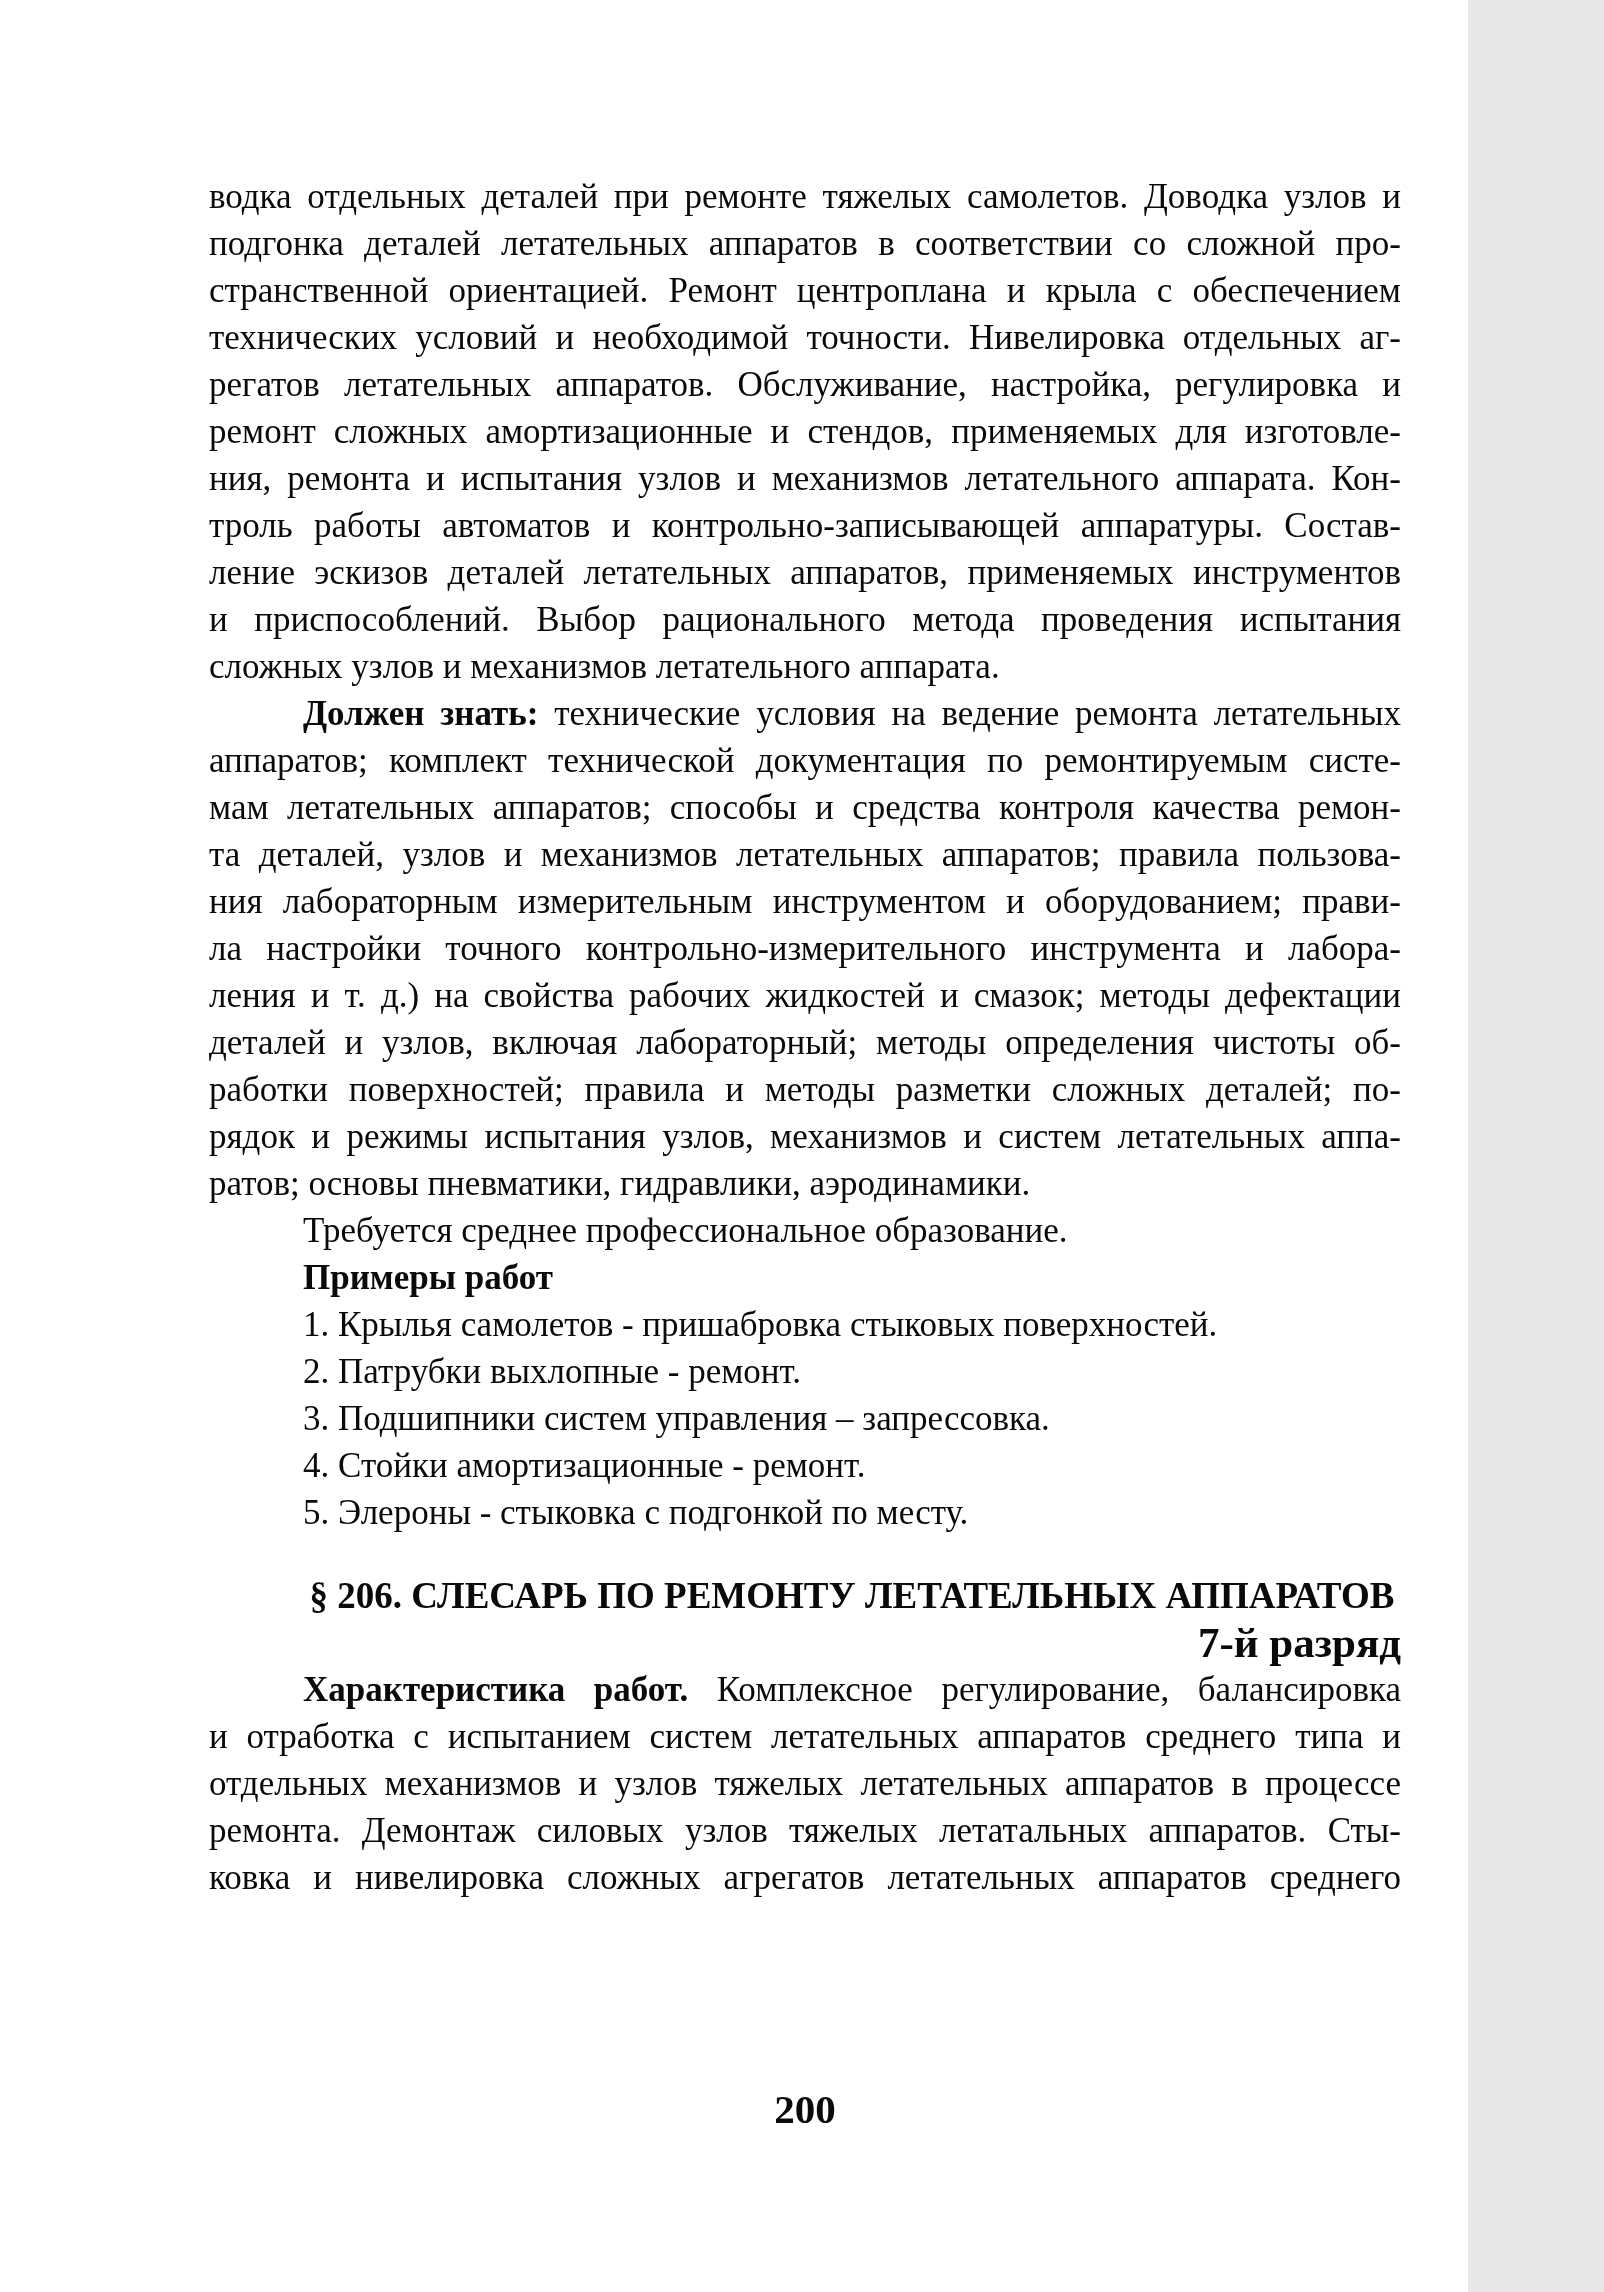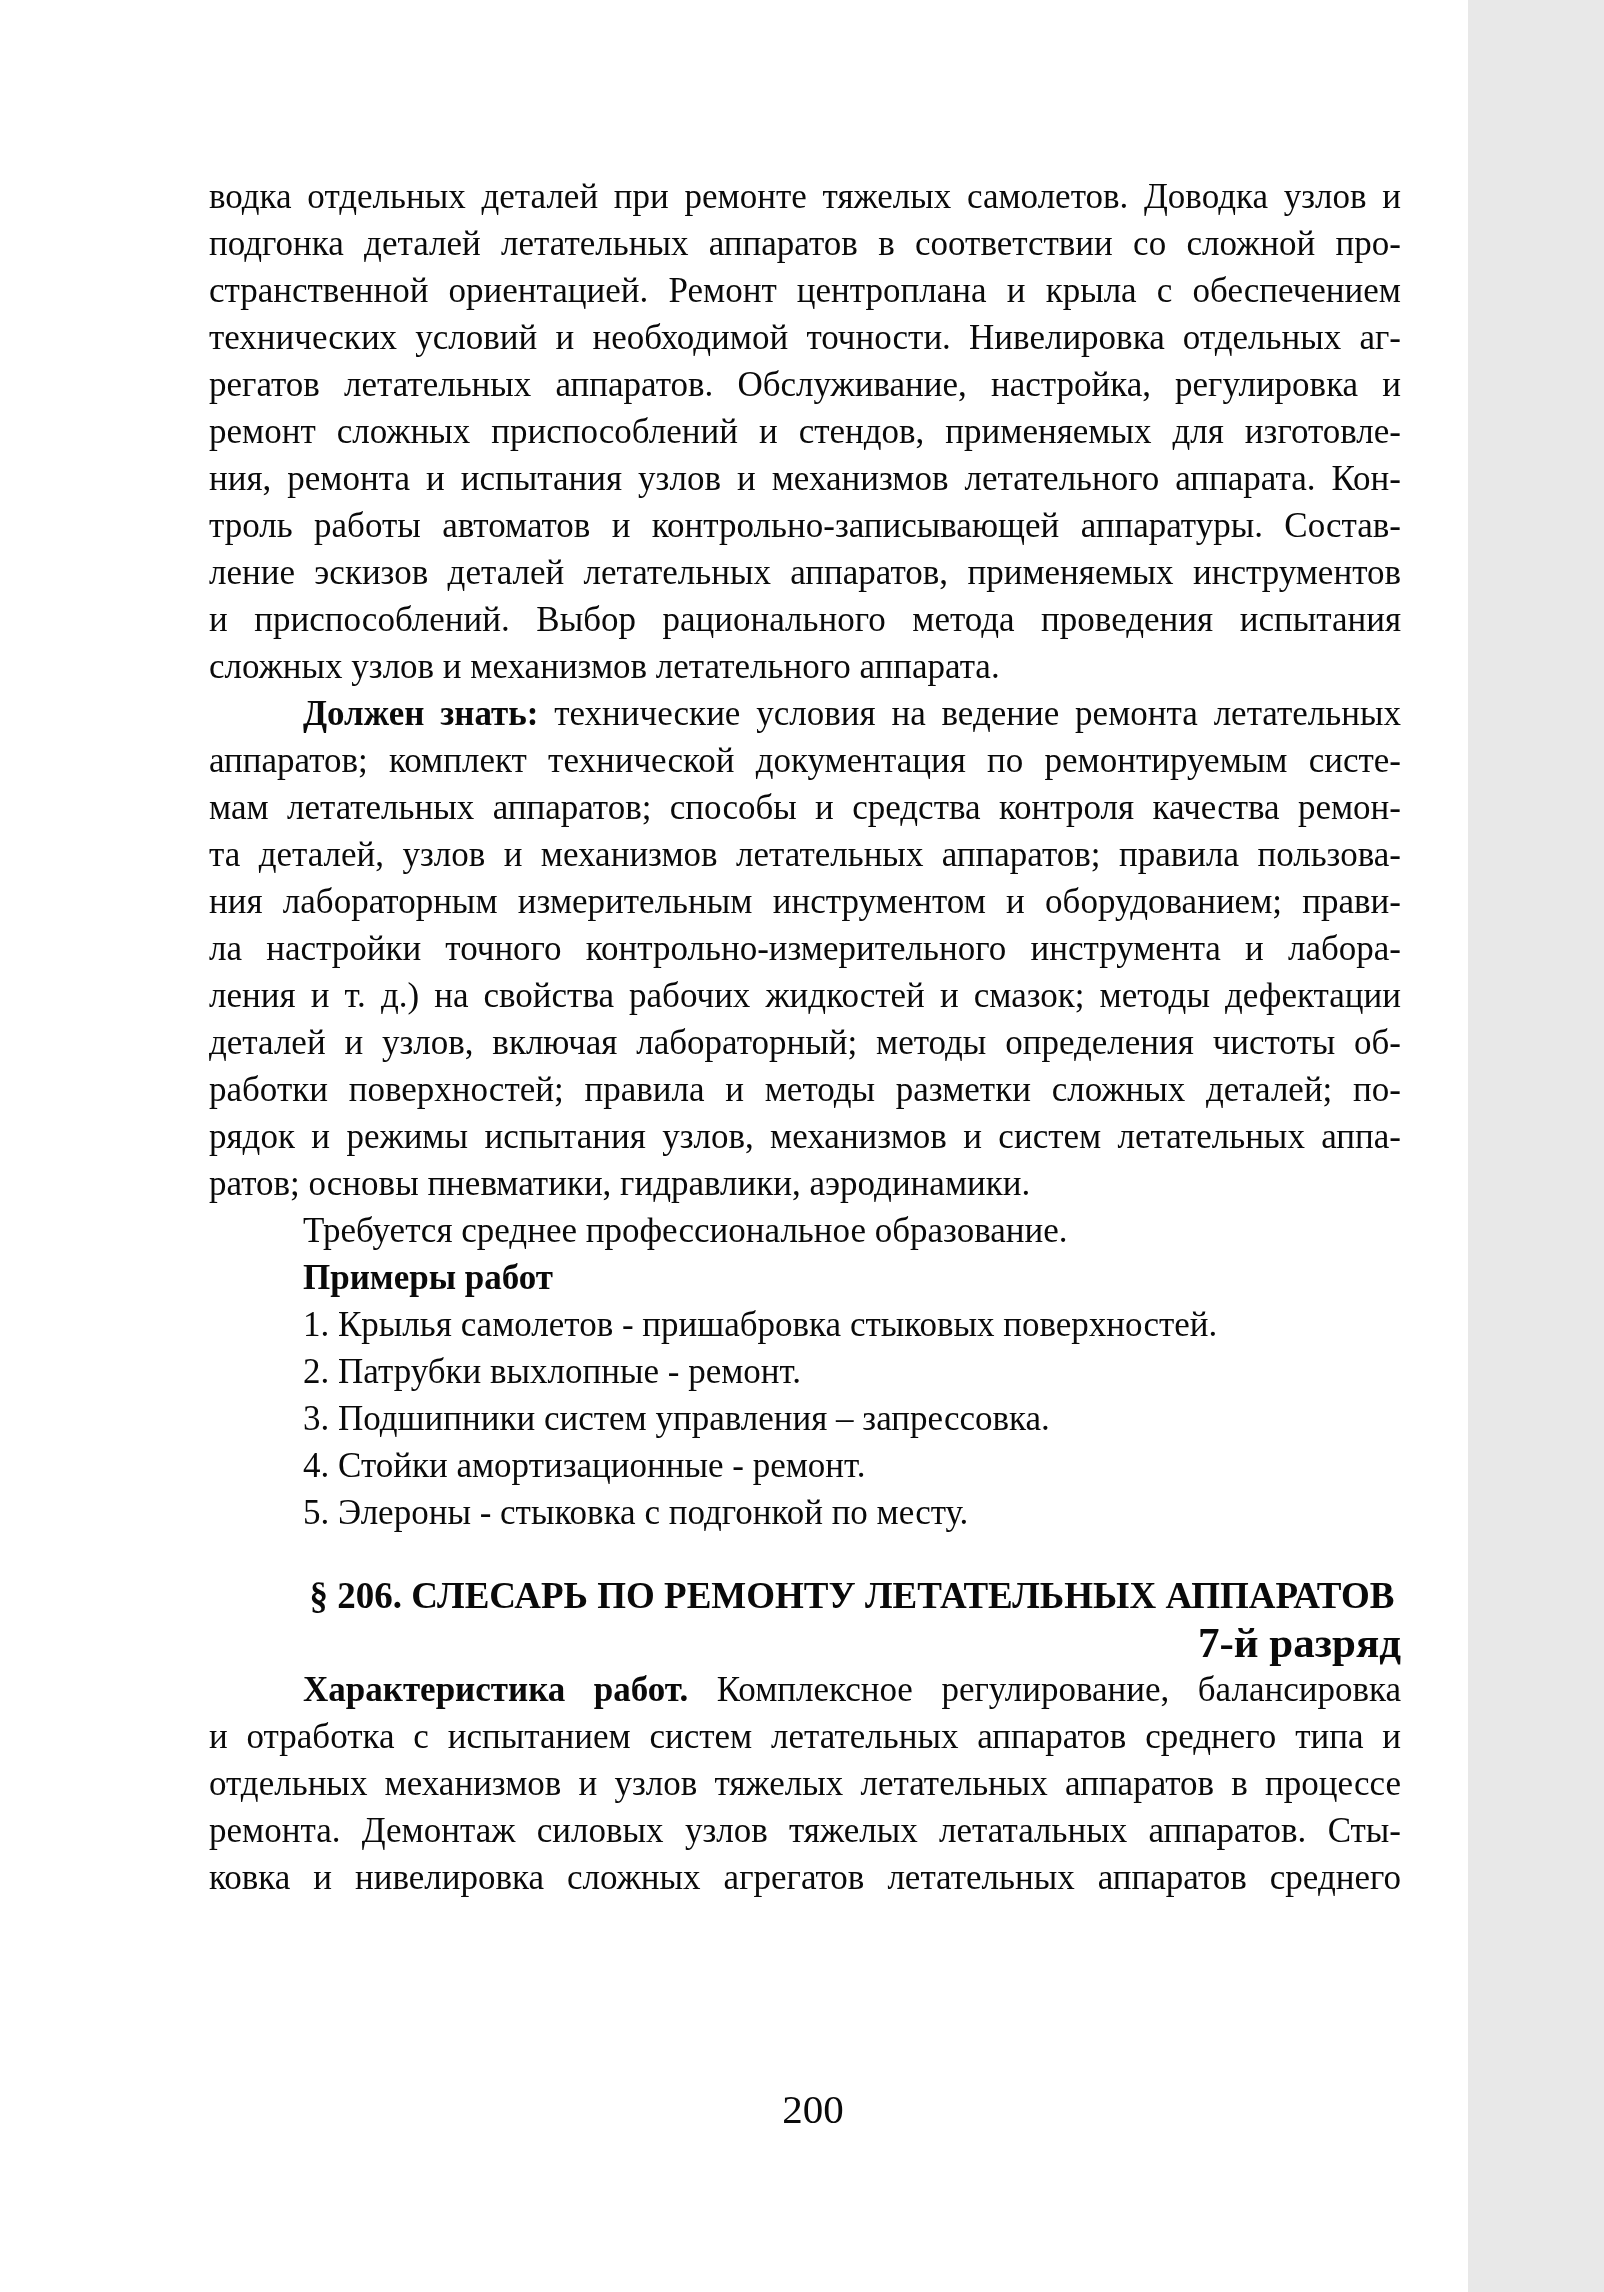--- a/index.html
+++ b/index.html
@@ -37,41 +37,41 @@
   .block.section-heading {
     font-weight: bold;
     font-size: 37px;
   }
   .block.subheading {
     font-weight: bold;
     font-size: 43px;
   }
   .page-number {
     position: absolute;
-    left: 217px;
+    left: 209px;
     top: 2086px;
     width: 1192px;
     text-align: center;
-    font-weight: normal;
+    font-weight: bold;
     font-size: 41px;
     line-height: 47px;
   }
 </style>
 </head>
 <body>
 
 <div class="page">
   <div class="text-block">
       <div class="block paragraph">
         <div class="line stretch">водка отдельных деталей при ремонте тяжелых самолетов. Доводка узлов и</div>
         <div class="line stretch">подгонка деталей летательных аппаратов в соответствии со сложной про-</div>
         <div class="line stretch">странственной ориентацией. Ремонт центроплана и крыла с обеспечением</div>
         <div class="line stretch">технических условий и необходимой точности. Нивелировка отдельных аг-</div>
         <div class="line stretch">регатов летательных аппаратов. Обслуживание, настройка, регулировка и</div>
-        <div class="line stretch">ремонт сложных приспособлений и стендов, применяемых для изготовле-</div>
+        <div class="line stretch">ремонт сложных амортизационные и стендов, применяемых для изготовле-</div>
         <div class="line stretch">ния, ремонта и испытания узлов и механизмов летательного аппарата. Кон-</div>
         <div class="line stretch">троль работы автоматов и контрольно-записывающей аппаратуры. Состав-</div>
         <div class="line stretch">ление эскизов деталей летательных аппаратов, применяемых инструментов</div>
         <div class="line stretch">и приспособлений. Выбор рационального метода проведения испытания</div>
         <div class="line align-left">сложных узлов и механизмов летательного аппарата.</div>
       </div>
       <div class="block paragraph">
         <div class="line stretch" style="text-indent: 94px;"><span class="bold">Должен знать:</span> технические условия на ведение ремонта летательных</div>
         <div class="line stretch">аппаратов; комплект технической документация по ремонтируемым систе-</div>
         <div class="line stretch">мам летательных аппаратов; способы и средства контроля качества ремон-</div>

